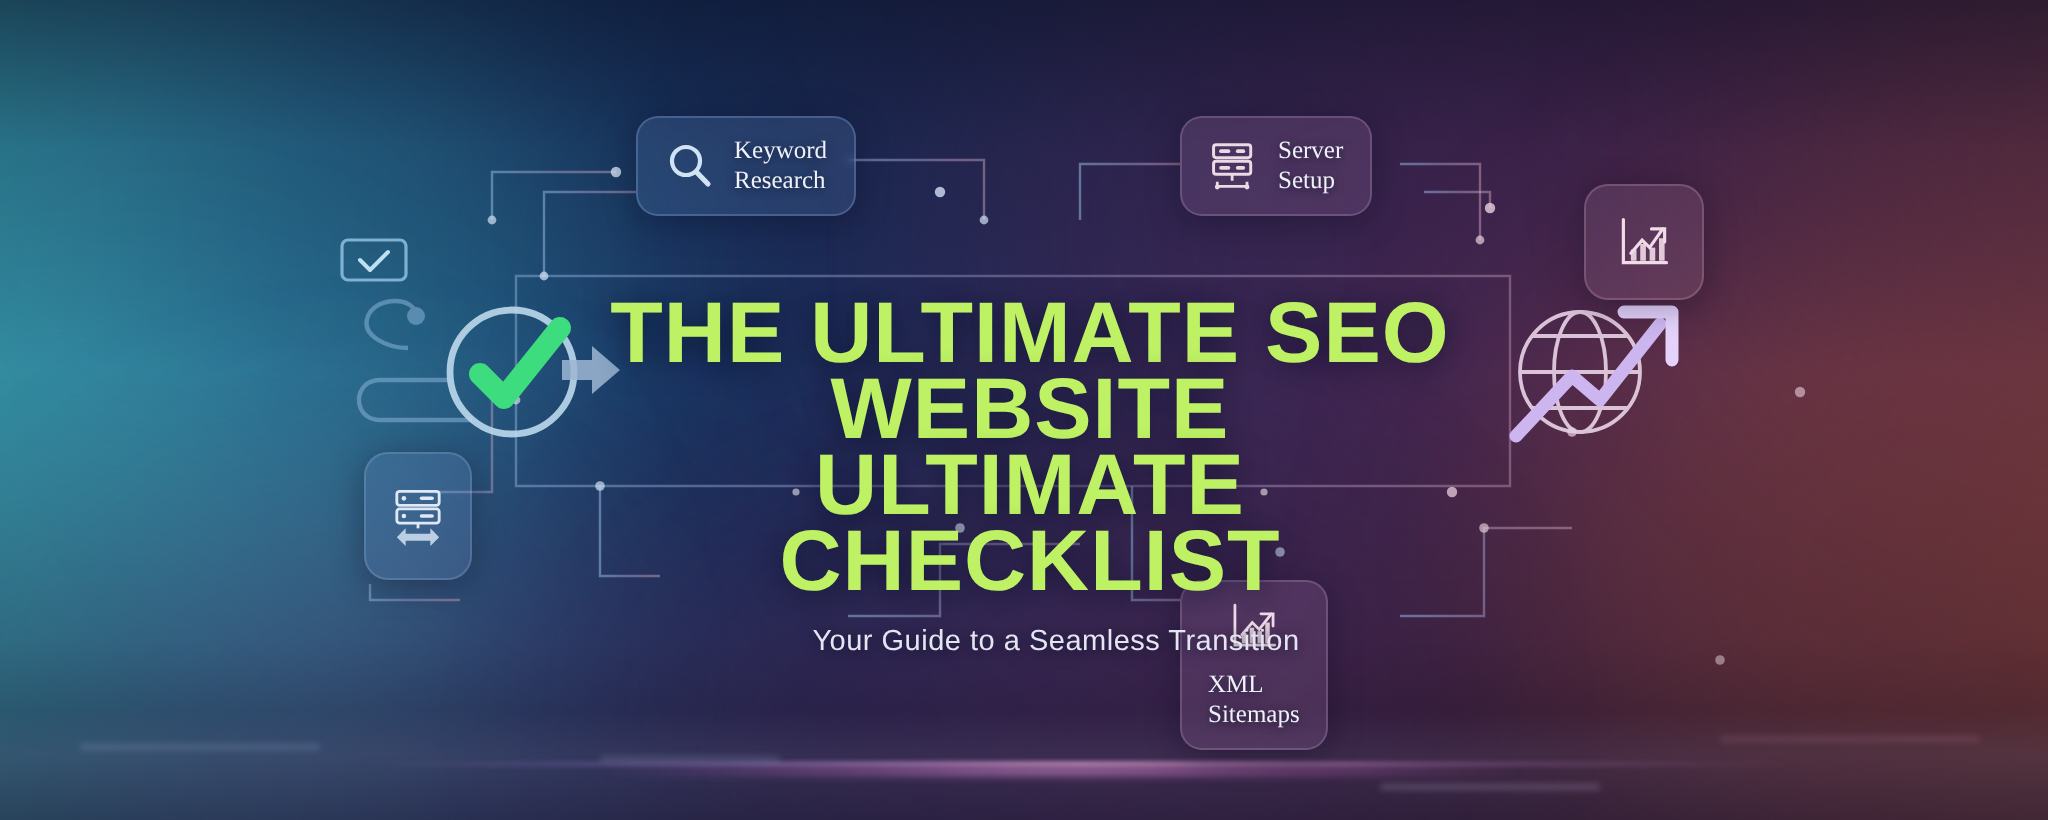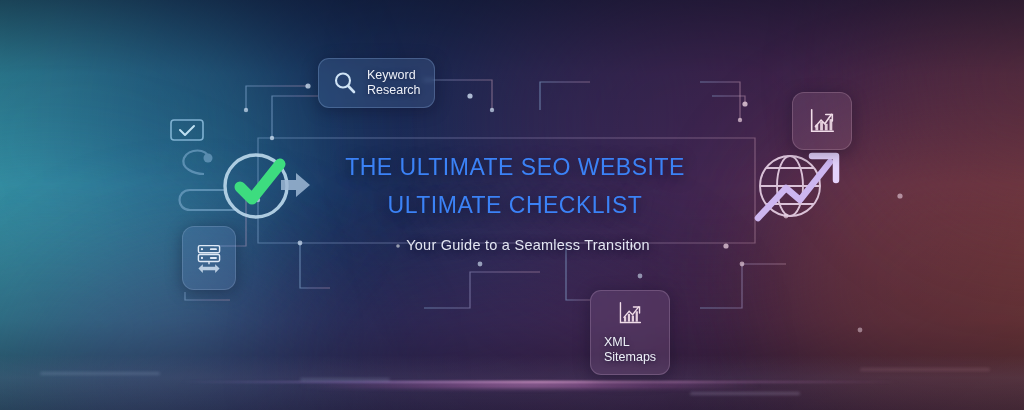--- a/index.html
+++ b/index.html
@@ -48,36 +48,37 @@
     filter:blur(1.2px);
   }
   .floor-streak{position:absolute;height:3px;border-radius:3px;filter:blur(1.5px);background:rgba(200,215,255,.16);}
 
   
   #wires{position:absolute;inset:0;}
 
   
   .title-wrap{position:absolute;left:300px;top:148px;width:430px;text-align:center;}
   .title{
-    font-size:23px;line-height:38px;font-weight:normal;color:#3b82f6;
+    font-size:43px;line-height:38px;font-weight:bold;color:#bef264;
     letter-spacing:.5px;text-shadow:0 2px 14px rgba(10,14,40,.7);
   }
   .title .l2{display:block;}
   .subtitle{
     margin-top:13px;font-size:14.5px;color:#e3e6f2;letter-spacing:.25px;
     text-shadow:0 1px 8px rgba(10,14,40,.8);white-space:nowrap;padding-left:26px;
   }
 
   
   .node{
     position:absolute;display:flex;align-items:center;gap:9px;
     padding:9px 13px;border-radius:11px;
     border:1px solid rgba(190,205,240,.20);
     box-shadow:0 3px 16px rgba(8,10,28,.35);
     backdrop-filter:blur(2px);
+    font-family:Liberation Serif, serif;
   }
   .node.cool{background:rgba(86,122,176,.26);border-color:rgba(160,195,240,.26);}
   .node.warm{background:rgba(150,110,160,.24);border-color:rgba(220,185,225,.22);}
   .node.plum{background:rgba(168,120,150,.22);border-color:rgba(235,200,215,.22);}
   .node .lbl{
     font-size:12.5px;line-height:15px;color:#eef1f8;white-space:pre-line;
     text-shadow:0 1px 5px rgba(10,14,40,.6);
   }
   .ico{width:26px;height:26px;flex:0 0 26px;display:block;}
   .ico.lg{width:30px;height:30px;flex:0 0 30px;}
@@ -271,20 +272,43 @@
 
   <div class="node cool" style="left:318px;top:58px;">
     <svg class="ico" viewBox="0 0 26 26">
       <circle cx="11" cy="10.5" r="7" fill="none" stroke="#cfe3f5" stroke-width="2.1"></circle>
       <path d="M16.2 16 L22 22" stroke="#cfe3f5" stroke-width="2.6" stroke-linecap="round"></path>
     </svg>
     <span class="lbl">Keyword
 Research</span>
   </div>
 
+  <div class="node warm" style="left:590px;top:58px;">
+    <svg class="ico" viewBox="0 0 28 28">
+      <g fill="none" stroke="#ecd9e6" stroke-width="1.6">
+        <rect x="3" y="2.5" width="20" height="7" rx="1.4"></rect>
+        <rect x="3" y="11.5" width="20" height="7" rx="1.4"></rect>
+      </g>
+      <g fill="#ecd9e6">
+        <rect x="6" y="5" width="6" height="2" rx="1"></rect>
+          <rect x="15" y="5" width="5" height="2" rx="1"></rect>
+        <rect x="6" y="14" width="6" height="2" rx="1"></rect>
+          <rect x="15" y="14" width="5" height="2" rx="1"></rect>
+      </g>
+      <g fill="none" stroke="#ecd9e6" stroke-width="1.5">
+        <path d="M13 18.5 V22 M5 25 H21 M5 25 V22.5 M21 25 V22.5"></path>
+      </g>
+      <g fill="#ecd9e6">
+          <circle cx="5" cy="25.3" r="1.3"></circle>
+          <circle cx="21" cy="25.3" r="1.3"></circle>
+        </g>
+    </svg>
+    <span class="lbl">Server
+Setup</span>
+  </div>
 
 
   <div class="node warm" style="left:590px;top:290px;flex-direction:column;">
     <svg class="ico" viewBox="0 0 30 30">
       <g fill="none" stroke="#f0dce8" stroke-width="1.6" stroke-linecap="round">
         <path d="M4 3 V26 H27"></path>
         <path d="M8 20 L14 13 L18 17 L25 8"></path>
         <path d="M19 8 H26 V15"></path>
       </g>
       <g fill="#f0dce8" opacity=".92">

